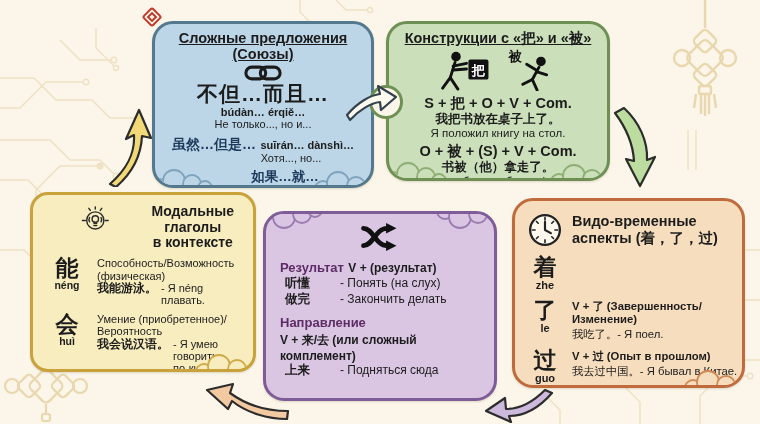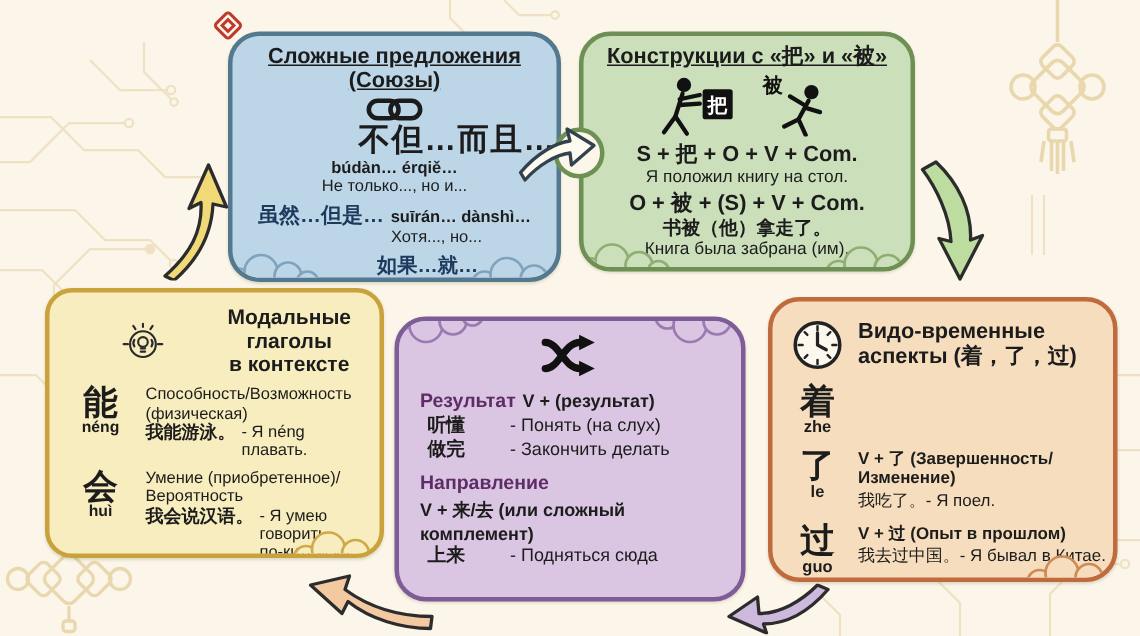--- a/index.html
+++ b/index.html
@@ -14,40 +14,40 @@
   .box-green{left:386px;top:21px;width:224px;height:160px;background:var(--green-fill);border:3px solid var(--green-border);}
   .box-yellow{left:30px;top:192px;width:226px;height:180px;background:var(--yellow-fill);border:3px solid var(--yellow-border);border-radius:18px;}
   .box-purple{left:263px;top:211px;width:234px;height:190px;background:var(--purple-fill);border:3px solid var(--purple-border);}
   .box-orange{left:512px;top:198px;width:233px;height:190px;background:var(--orange-fill);border:3px solid var(--orange-border);}
 
   .ttl{font-weight:bold;font-size:14.5px;line-height:1.1;text-align:center;text-decoration:underline;}
   .icon-row{display:flex;justify-content:center;align-items:center;}
 
   
   .box-blue .ttl:first-child{margin-top:7px;}
-  .hz-big{font-size:21px;font-weight:bold;text-align:right;line-height:1.15;letter-spacing:1px;}
+  .hz-big{font-size:21px;font-weight:bold;text-align:center;line-height:1.15;letter-spacing:1px;}
   .py{font-size:11px;font-weight:bold;text-align:center;line-height:1.1;}
   .ru{font-size:11px;text-align:center;line-height:1.15;}
   .conj-item2{text-align:center;margin-top:4px;line-height:1.1;}
   .hz-navy{font-size:14px;font-weight:bold;color:var(--navy);}
   .py-in{font-size:11px;font-weight:bold;}
   .conj-item2 .ru{transform:translateX(28px);}
   .conj-item3{margin-top:3px;transform:translateX(22px);}
   .conj-item3 .hz-navy{font-size:13.5px;display:block;text-align:center;}
 
   
   .box-green .ttl{margin-top:7px;}
   .formula{font-size:14.5px;font-weight:bold;text-align:center;line-height:1.15;}
   .g-hz{font-size:12.5px;font-weight:600;text-align:center;line-height:1.2;}
   .g-ru{font-size:11.5px;text-align:center;line-height:1.1;}
   .pattern{margin-top:4px;}
   .notch{position:absolute;left:369px;top:85px;width:34px;height:34px;border-radius:50%;background:var(--bg);border:3px solid var(--green-border);box-sizing:border-box;z-index:4;}
 
   
-  .y-head{display:flex;align-items:center;justify-content:center;gap:23px;margin-top:9px;margin-left:48px;}
+  .y-head{display:flex;align-items:flex-start;justify-content:center;gap:23px;margin-top:9px;margin-left:48px;}
   .y-title{font-size:14px;font-weight:bold;line-height:1.12;text-align:center;}
   .m-row{display:grid;grid-template-columns:52px 1fr;column-gap:4px;margin:6px 6px 0 8px;}
   .m-char{text-align:center;}
   .m-hz{font-size:23px;font-weight:bold;line-height:1.0;}
   .m-hz.two{font-size:19px;letter-spacing:-1px;}
   .m-py{font-size:10.5px;font-weight:bold;line-height:1;}
   .m-desc{font-size:11px;line-height:1.14;white-space:pre-line;}
   .m-ex{display:flex;gap:4px;align-items:flex-start;line-height:1.12;}
   .m-ex-hz{font-size:12px;font-weight:600;white-space:nowrap;}
   .m-tr{font-size:11px;white-space:pre-line;}
@@ -209,20 +209,21 @@
         <g stroke="#111" stroke-width="3" stroke-linecap="round" fill="none">
           <path d="M103 19 L96 32"></path>
           <path d="M100 22 L90 16 M101 24 L111 27"></path>
           <path d="M96 32 L86 37 M96 32 L101 43"></path>
         </g>
         <circle cx="105" cy="13" r="5" fill="#111"></circle>
       </svg>
     </div>
     <div class="pattern">
       <div class="formula">S + 把 + O + V + Com.</div>
+      <div class="g-hz">我把书放在桌子上了。</div>
       <div class="g-ru">Я положил книгу на стол.</div>
     </div>
     <div class="pattern">
       <div class="formula">O + 被 + (S) + V + Com.</div>
       <div class="g-hz">书被（他）拿走了。</div>
       <div class="g-ru">Книга была забрана (им).</div>
     </div>
     <svg class="cloud" style="left:-8px;bottom:-9px" width="70" height="26" viewBox="0 0 70 26">
       <g style="fill:var(--green-fill);stroke:#8fae74" stroke-width="1.8">
         <circle cx="12" cy="19" r="8"></circle>

